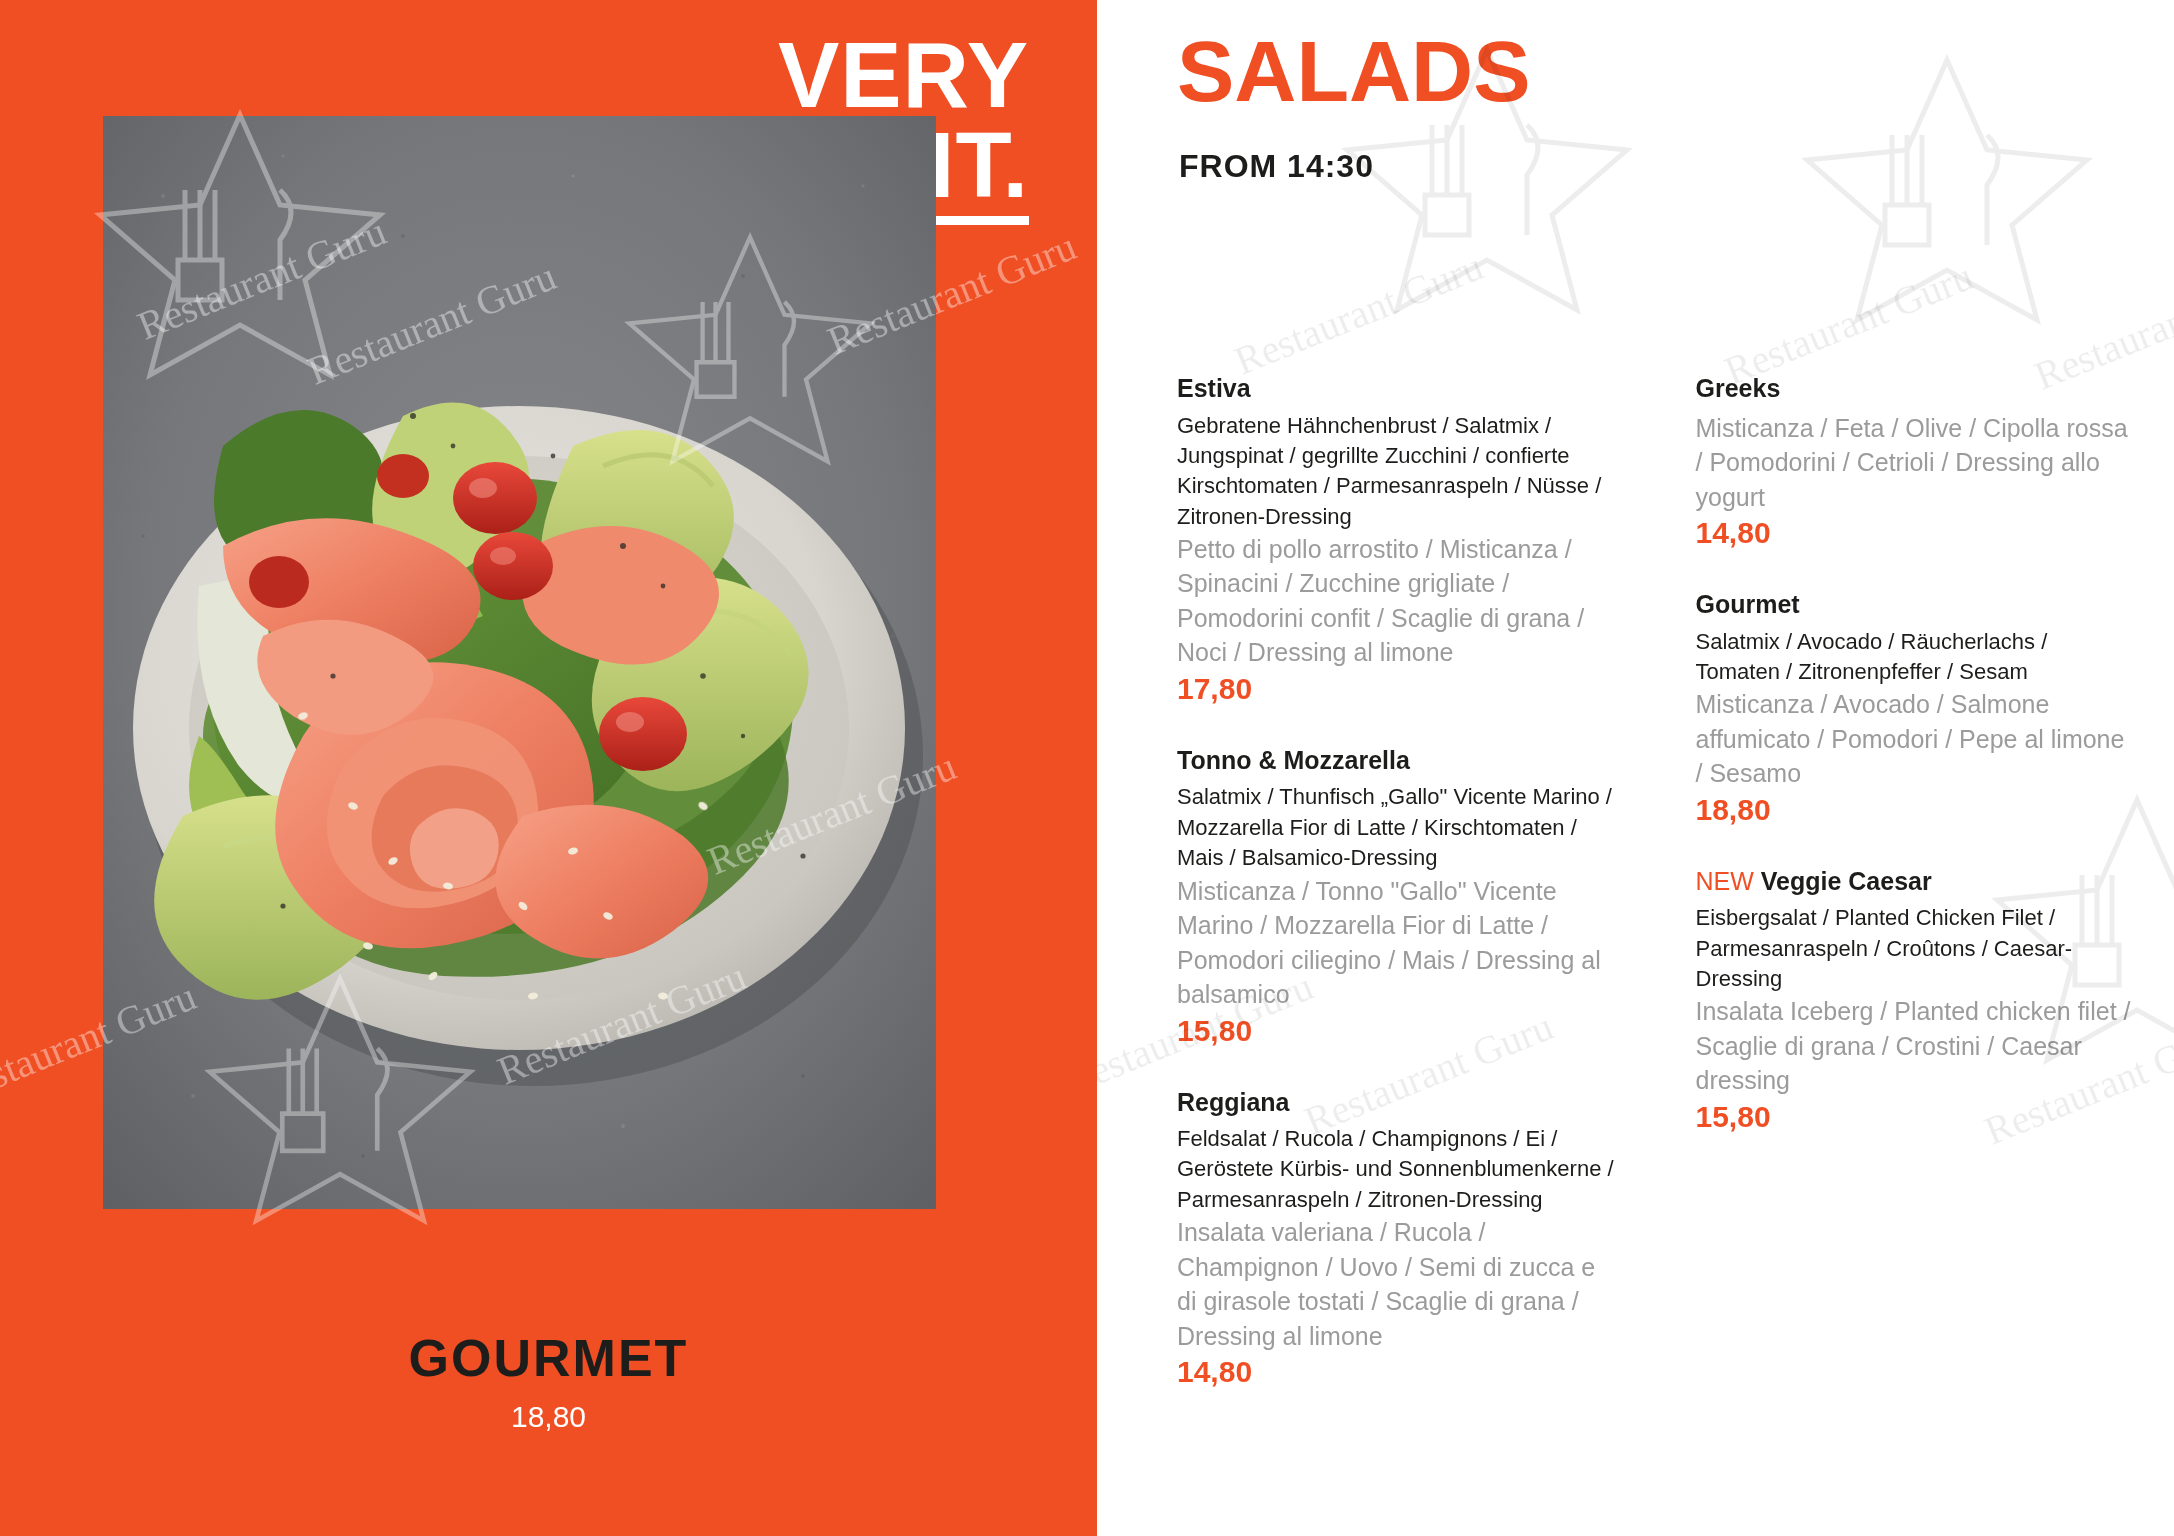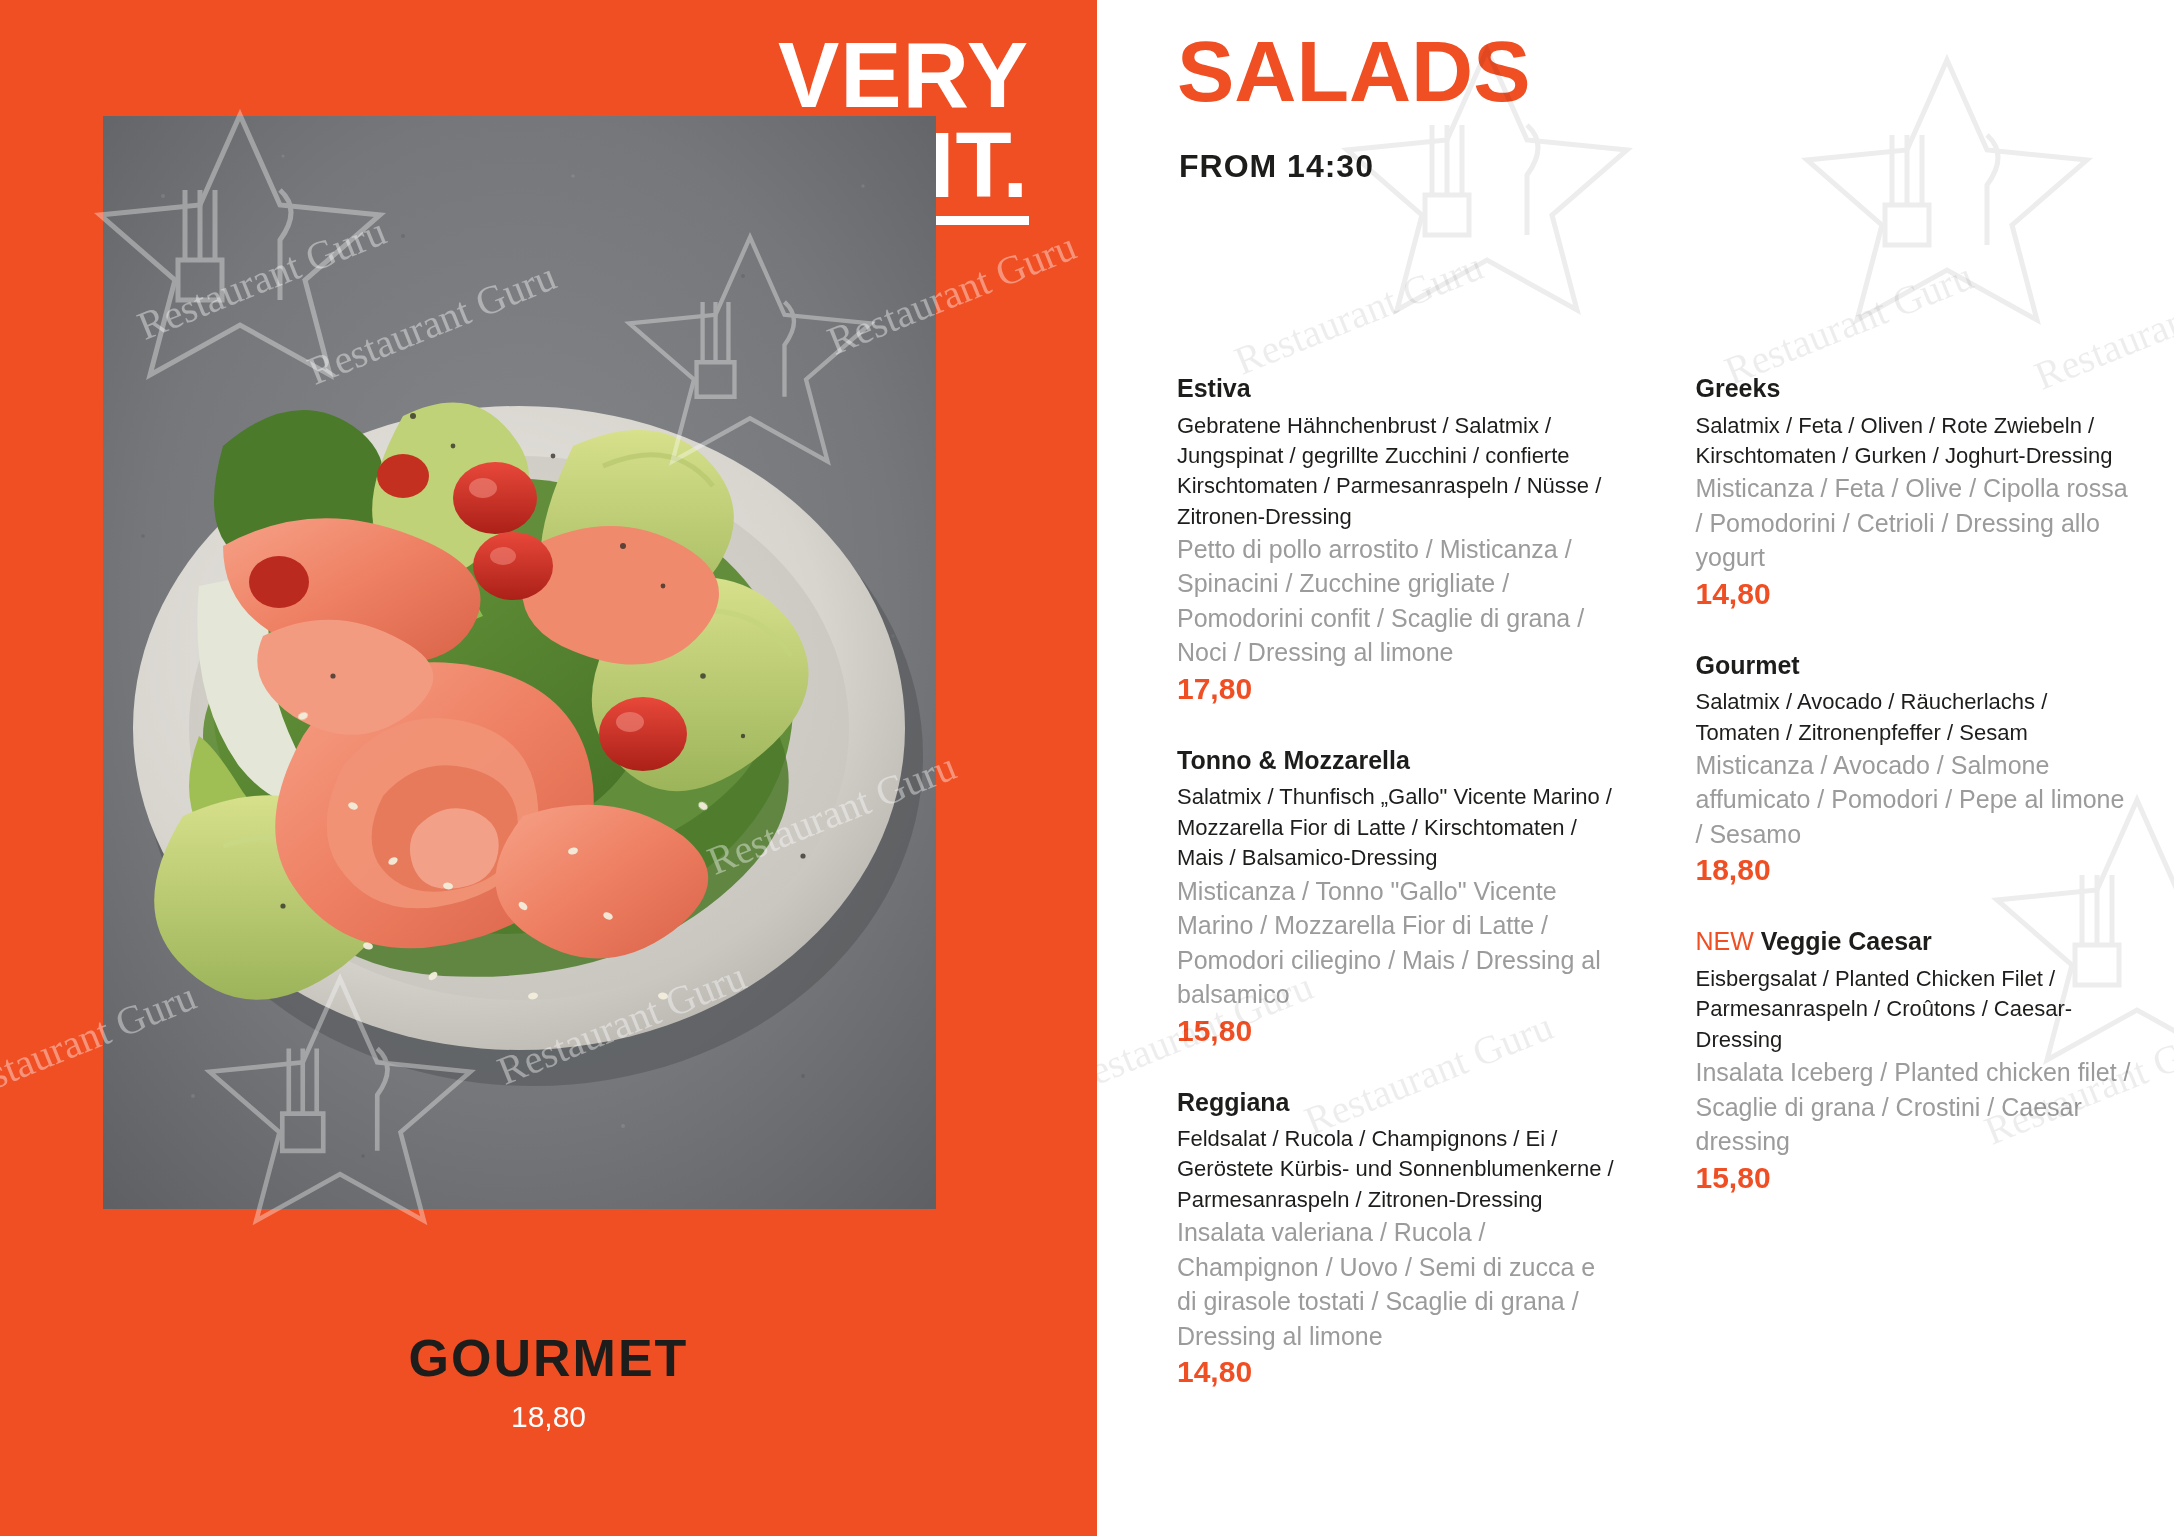--- a/index.html
+++ b/index.html
@@ -381,21 +381,20 @@
           <div class="item-name">Reggiana</div>
           <div class="item-desc">Feldsalat / Rucola / Champignons / Ei / Geröstete Kürbis- und Sonnenblumenkerne / Parmesanraspeln / Zitronen-Dressing</div>
           <div class="item-desc-it">Insalata valeriana / Rucola / Champignon / Uovo / Semi di zucca e di girasole tostati / Scaglie di grana / Dressing al limone</div>
           <div class="item-price">14,80</div>
         </div>
       </div>
 
       <div class="col">
         <div class="item">
           <div class="item-name">Greeks</div>
-          <div class="item-desc">Salatmix / Feta / Oliven / Rote Zwiebeln / Kirschtomaten / Gurken / Joghurt-Dressing</div>
           <div class="item-desc-it">Misticanza / Feta / Olive / Cipolla rossa / Pomodorini / Cetrioli / Dressing allo yogurt</div>
           <div class="item-price">14,80</div>
         </div>
         <div class="item">
           <div class="item-name">Gourmet</div>
           <div class="item-desc">Salatmix / Avocado / Räucherlachs / Tomaten / Zitronenpfeffer / Sesam</div>
           <div class="item-desc-it">Misticanza / Avocado / Salmone affumicato / Pomodori / Pepe al limone / Sesamo</div>
           <div class="item-price">18,80</div>
         </div>
         <div class="item">

